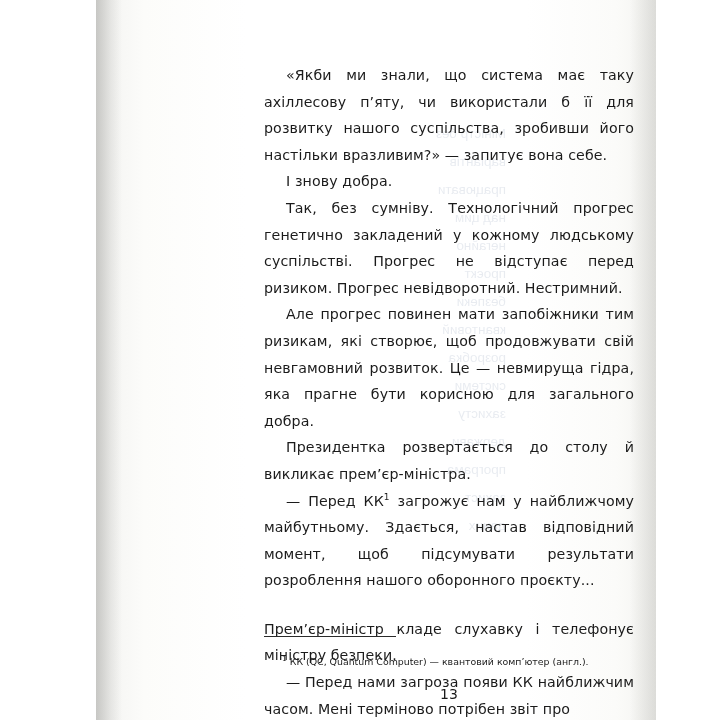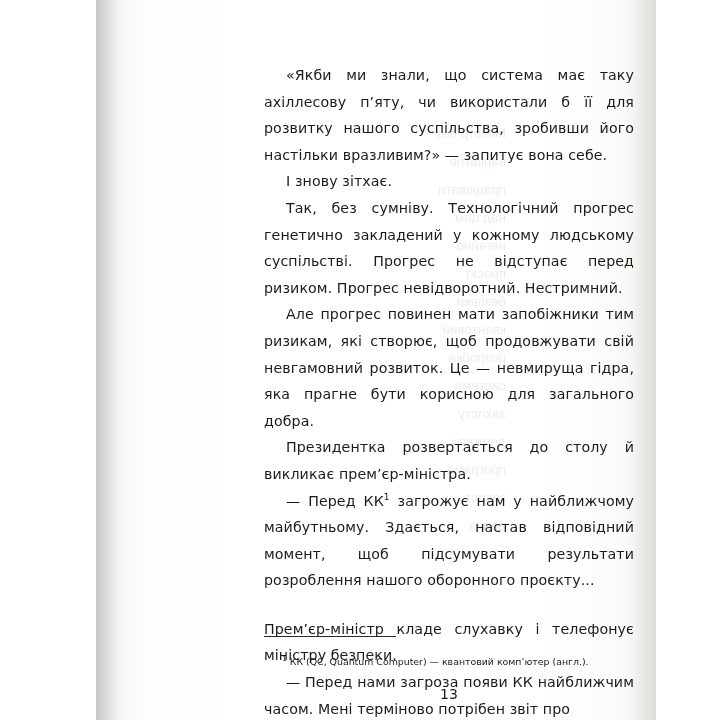--- a/index.html
+++ b/index.html
@@ -165,21 +165,21 @@
 розробка
 системи
 захисту
 держави
 програма
 захист
 даних</div>
 
     <div class="text-column">
       <p class="para indent">«Якби ми знали, що система має таку ахіллесову п’яту, чи використали б її для розвитку нашого суспільства, зробивши його настільки вразливим?» — запитує вона себе.</p>
-      <p class="para indent">І знову зітхає.</p>
+      <p class="para indent">І знову добра.</p>
       <p class="para indent">Так, без сумніву. Технологічний прогрес генетично закладений у кожному людському суспільстві. Прогрес не відступає перед ризиком. Прогрес невідворотний. Нестримний.</p>
       <p class="para indent">Але прогрес повинен мати запобіжники тим ризикам, які створює, щоб продовжувати свій невгамовний розвиток. Це — невмируща гідра, яка прагне бути корисною для загального добра.</p>
       <p class="para indent">Президентка розвертається до столу й викликає прем’єр-міністра.</p>
       <p class="para indent"><span>— Перед КК</span><span class="sup">1</span><span> загрожує нам у найближчому майбутньому. Здається, настав відповідний момент, щоб підсумувати результати розроблення нашого оборонного проєкту...</span></p>
       <p class="para gap-before">Прем’єр-міністр кладе слухавку і телефонує міністру безпеки.</p>
       <p class="para indent">— Перед нами загроза появи КК найближчим часом. Мені терміново потрібен звіт про</p>
     </div>
 
     <div class="footnote-wrap">
       <div class="footnote-rule"></div>

